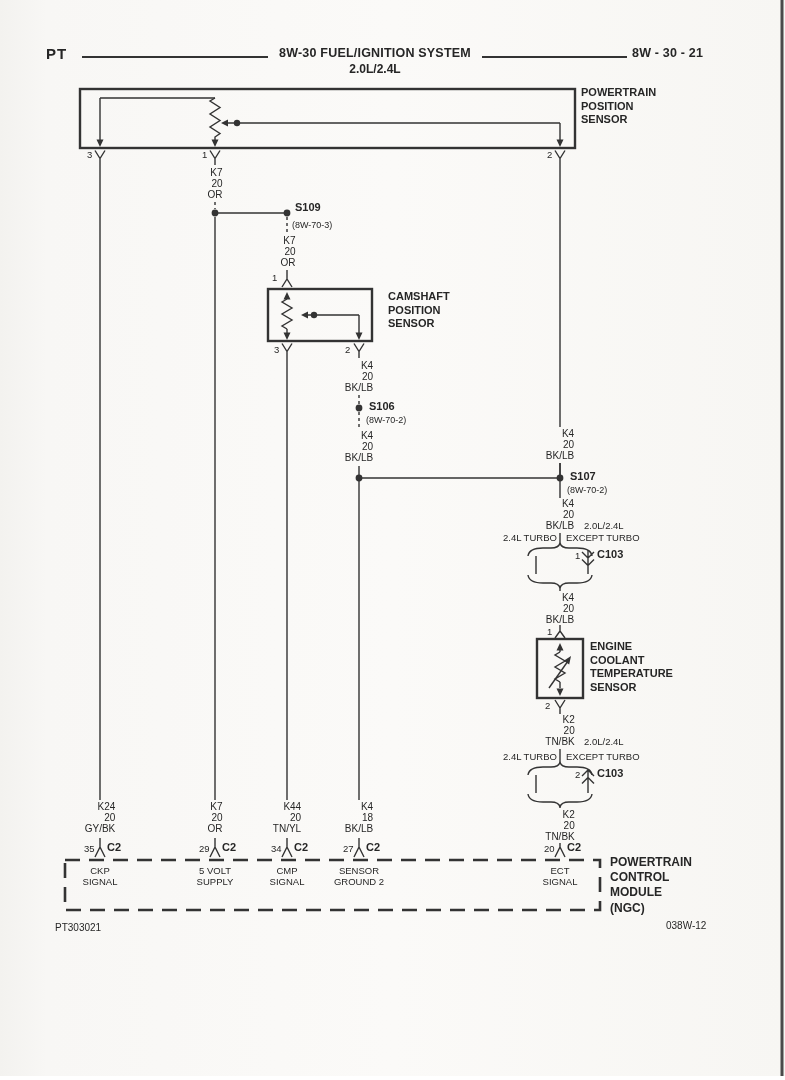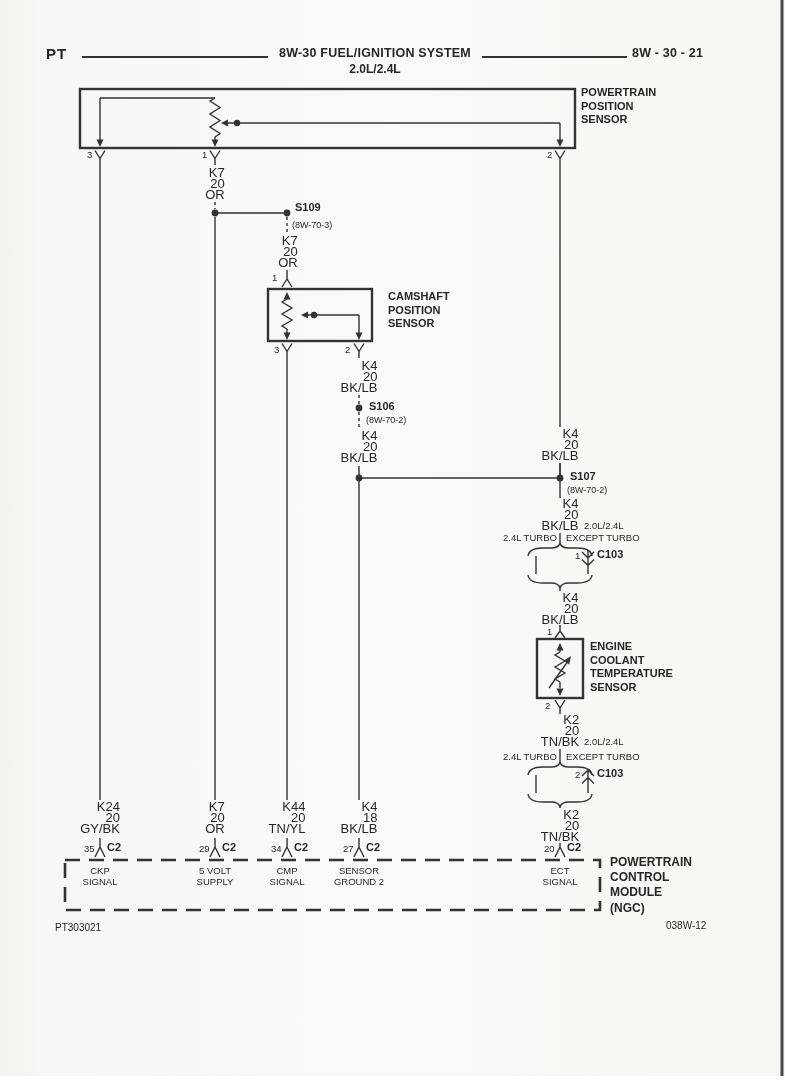--- a/index.html
+++ b/index.html
@@ -6,21 +6,21 @@
   .page{
     position:relative;
     width:785px;height:1076px;
     background:linear-gradient(90deg,#f3f2ef 0%,#f8f7f5 6%,#fbfaf8 50%,#f7f6f3 100%);
     font-family:"Liberation Sans",sans-serif;
     overflow:hidden;
   }
   svg{position:absolute;left:0;top:0;}
   .t{position:absolute;color:#262626;white-space:nowrap;z-index:2;}
   .c{transform:translateX(-50%);text-align:right;}
-  .wl{font-size:13px;line-height:11px;}
+  .wl{font-size:10px;line-height:11px;}
   .wl div{height:11px;}
   .pin{font-size:9.5px;}
   .bname{font-weight:700;font-size:11px;}
   .ref{font-size:9px;}
   .comp{font-weight:700;font-size:11px;line-height:13.5px;}
   .hpt{font-weight:700;font-size:15px;letter-spacing:1px;}
   .htitle{font-weight:700;font-size:12.5px;letter-spacing:0.2px;}
   .hsub{font-weight:700;font-size:12px;}
   .pcml{font-size:9.5px;line-height:11px;text-align:center;}
   .pcmname{font-weight:700;font-size:12px;line-height:15.2px;}

